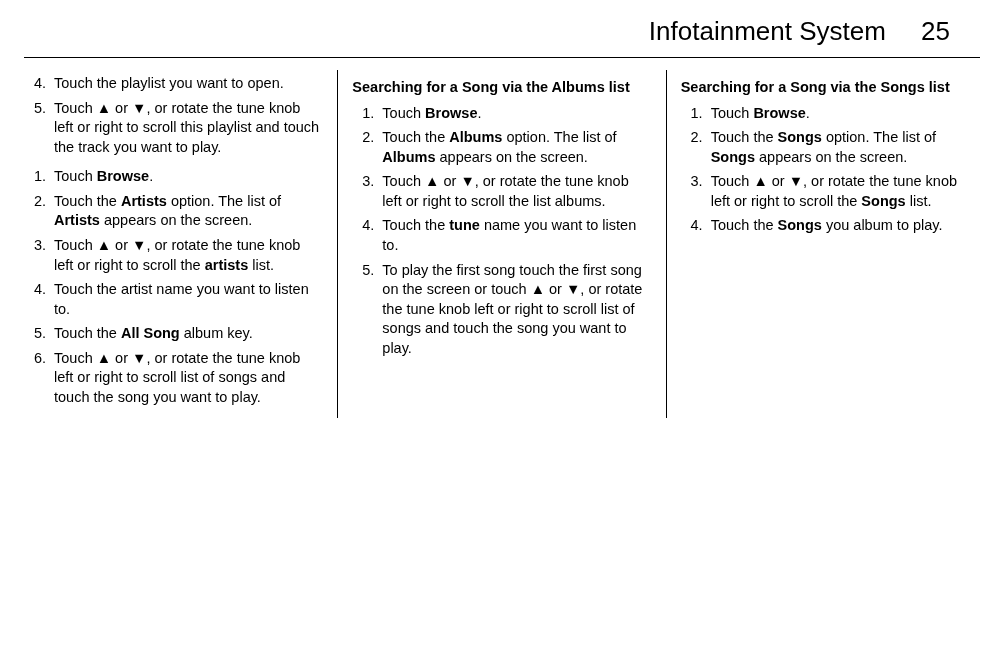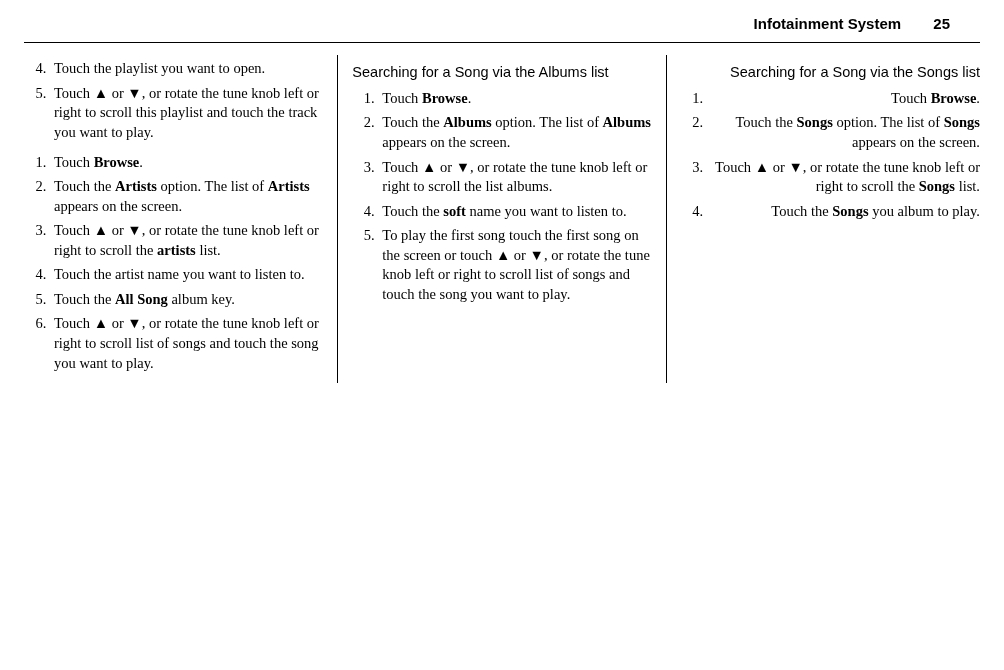--- a/index.html
+++ b/index.html
@@ -8,53 +8,52 @@
       font-size: 14.5px;
       line-height: 1.35;
       color: #000;
       background: #fff;
       width: 1004px;
       height: 670px;
       padding: 0;
     }
     .header {
       text-align: right;
-      font-weight: bold;
-      font-size: 15px;
+      font-weight: normal;
+      font-size: 26px;
       padding: 14px 30px 8px 0;
       border-bottom: 1.5px solid #000;
       margin: 0 24px 0 24px;
     }
     .page-num { margin-left: 28px; }
     .columns {
       display: flex;
       margin: 12px 24px 0 24px;
     }
     .col {
       flex: 1;
       padding: 0 14px;
     }
     .col + .col {
       border-left: 1.5px solid #000;
     }
     .col:first-child { padding-left: 0; }
-    .col:last-child { padding-right: 0; text-align: right; }
+    .col:last-child { padding-right: 0; }
     .heading {
-      font-weight: normal;
+      font-weight: bold;
       margin: 8px 0 6px 0;
     }
     ol {
       list-style-position: outside;
       padding-left: 26px;
       margin: 4px 0 10px 0;
     }
     li {
       margin-bottom: 5px;
       padding-left: 4px;
-      font-family: Liberation Serif, serif;
     }
     .b { font-weight: bold; }
   </style>
 </head>
 <body>
 
 <div class="header">
   <span>Infotainment System</span>
   <span class="page-num">25</span>
 </div>
@@ -96,21 +95,21 @@
       <li>
         <span>Touch </span><span class="b">Browse</span><span>.</span>
       </li>
       <li>
         <span>Touch the </span><span class="b">Albums</span><span> option. The list of </span><span class="b">Albums</span><span> appears on the screen.</span>
       </li>
       <li>
         <span>Touch </span><span>▲</span><span> or </span><span>▼</span><span>, or rotate the tune knob left or right to scroll the list albums.</span>
       </li>
       <li>
-        <span>Touch the </span><span class="b">soft</span><span> name you want to listen to.</span>
+        <span>Touch the </span><span class="b">tune</span><span> name you want to listen to.</span>
       </li>
       <li>
         <span>To play the first song touch the first song on the screen or touch </span><span>▲</span><span> or </span><span>▼</span><span>, or rotate the tune knob left or right to scroll list of songs and touch the song you want to play.</span>
       </li>
     </ol>
   </div>
 
   <div class="col">
     <div class="heading">Searching for a Song via the Songs list</div>
     <ol>

